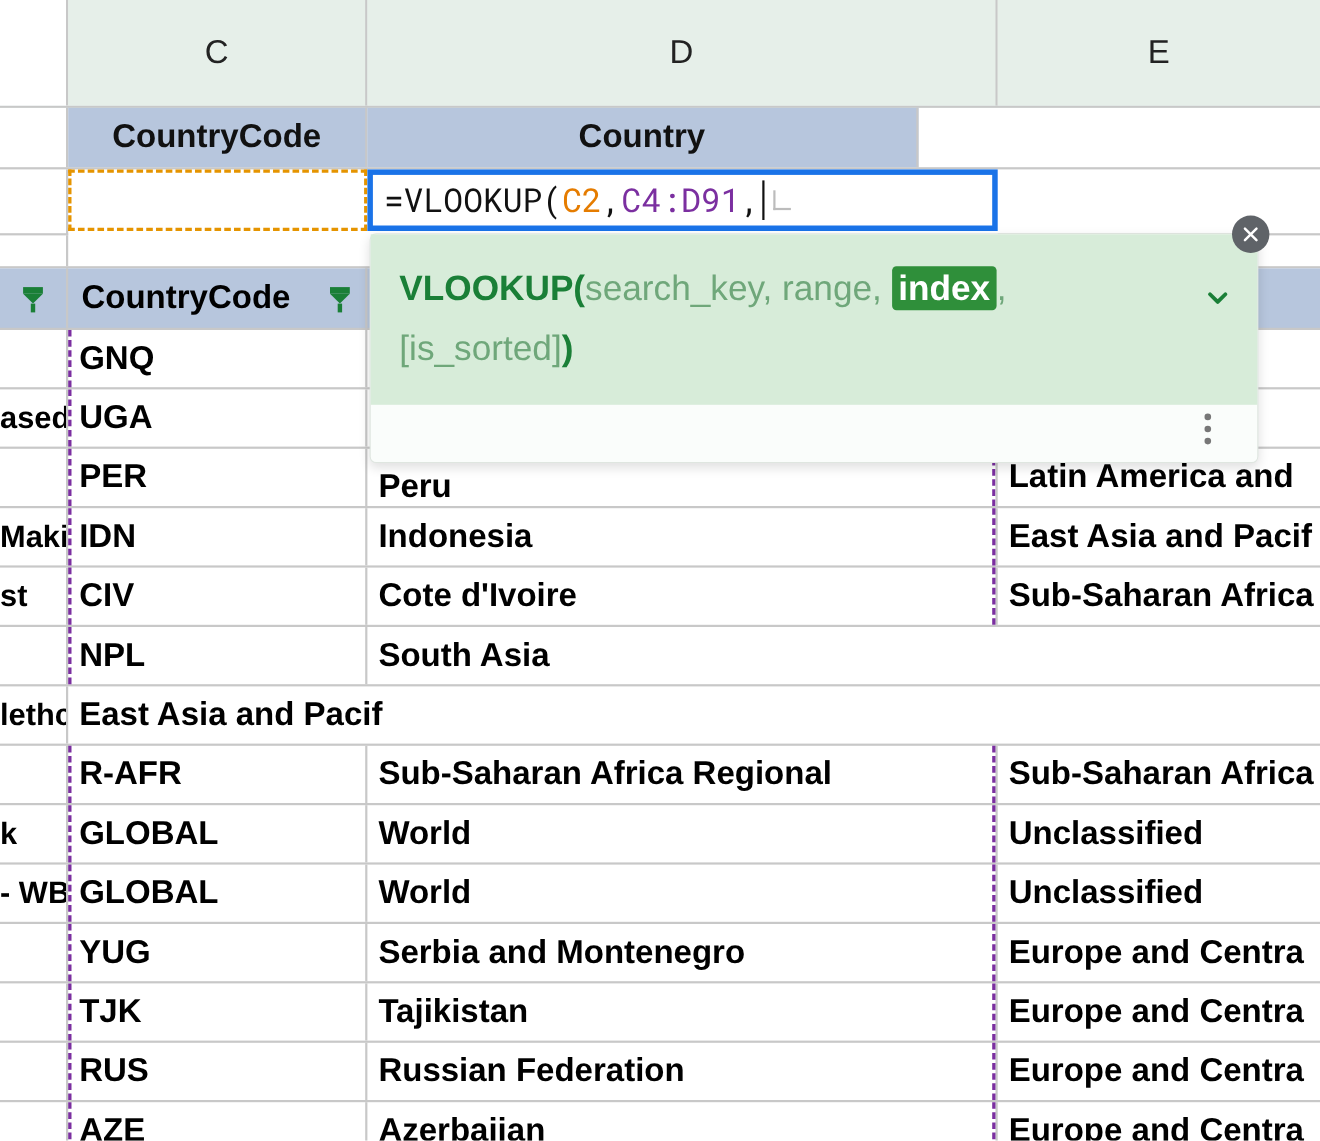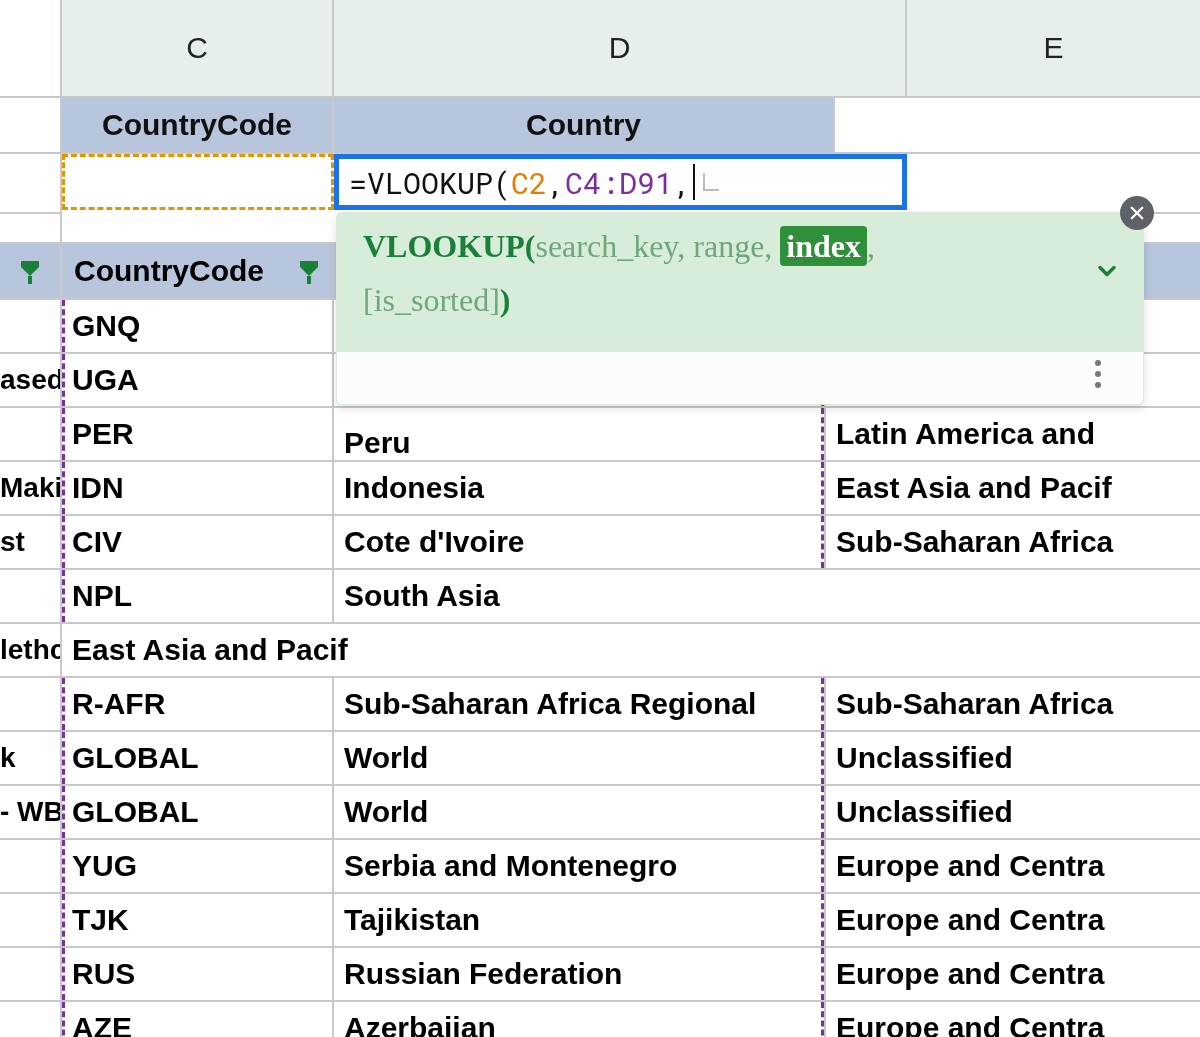--- a/index.html
+++ b/index.html
@@ -211,21 +211,21 @@
   .row .colB > span { direction: ltr; unicode-bidi: plaintext;}
   .row .colC {
     width: 272px;
     border-right: 2px solid #c8c8c8;
     font-size: 30px;
     display:flex; align-items:center;
     padding-left: 10px;
     position: relative;
   }
   .row .colD {
-    width: 492px;
+    width: 573px;
     border-right: 2px solid #c8c8c8;
     font-size: 30px;
     display:flex; align-items:center;
     padding-left: 10px;
     position: relative;
   }
   .row .colE {
     flex:1;
     font-size: 30px;
     display:flex; align-items:center;
@@ -251,22 +251,22 @@
     top: 212px;
     width: 808px;
     background: #fafdfb;
     border-radius: 6px;
     box-shadow: 0 4px 10px rgba(0,0,0,0.12);
     border: 1px solid #dfe6e0;
     z-index: 50;
   }
   .tooltip .top {
     background: #d7ecd9;
-    padding: 6px 26px 24px 26px;
-    font-family: Liberation Serif, serif;
+    padding: 22px 26px 24px 26px;
+    font-family: Liberation Sans, sans-serif;
     font-size: 32px;
     color: #1a7f37;
     font-weight: 600;
     line-height: 1.7;
     position: relative;
   }
   .tooltip .top .highlight {
     background: #2f8f3a;
     color: #fff;
     border-radius: 4px;

